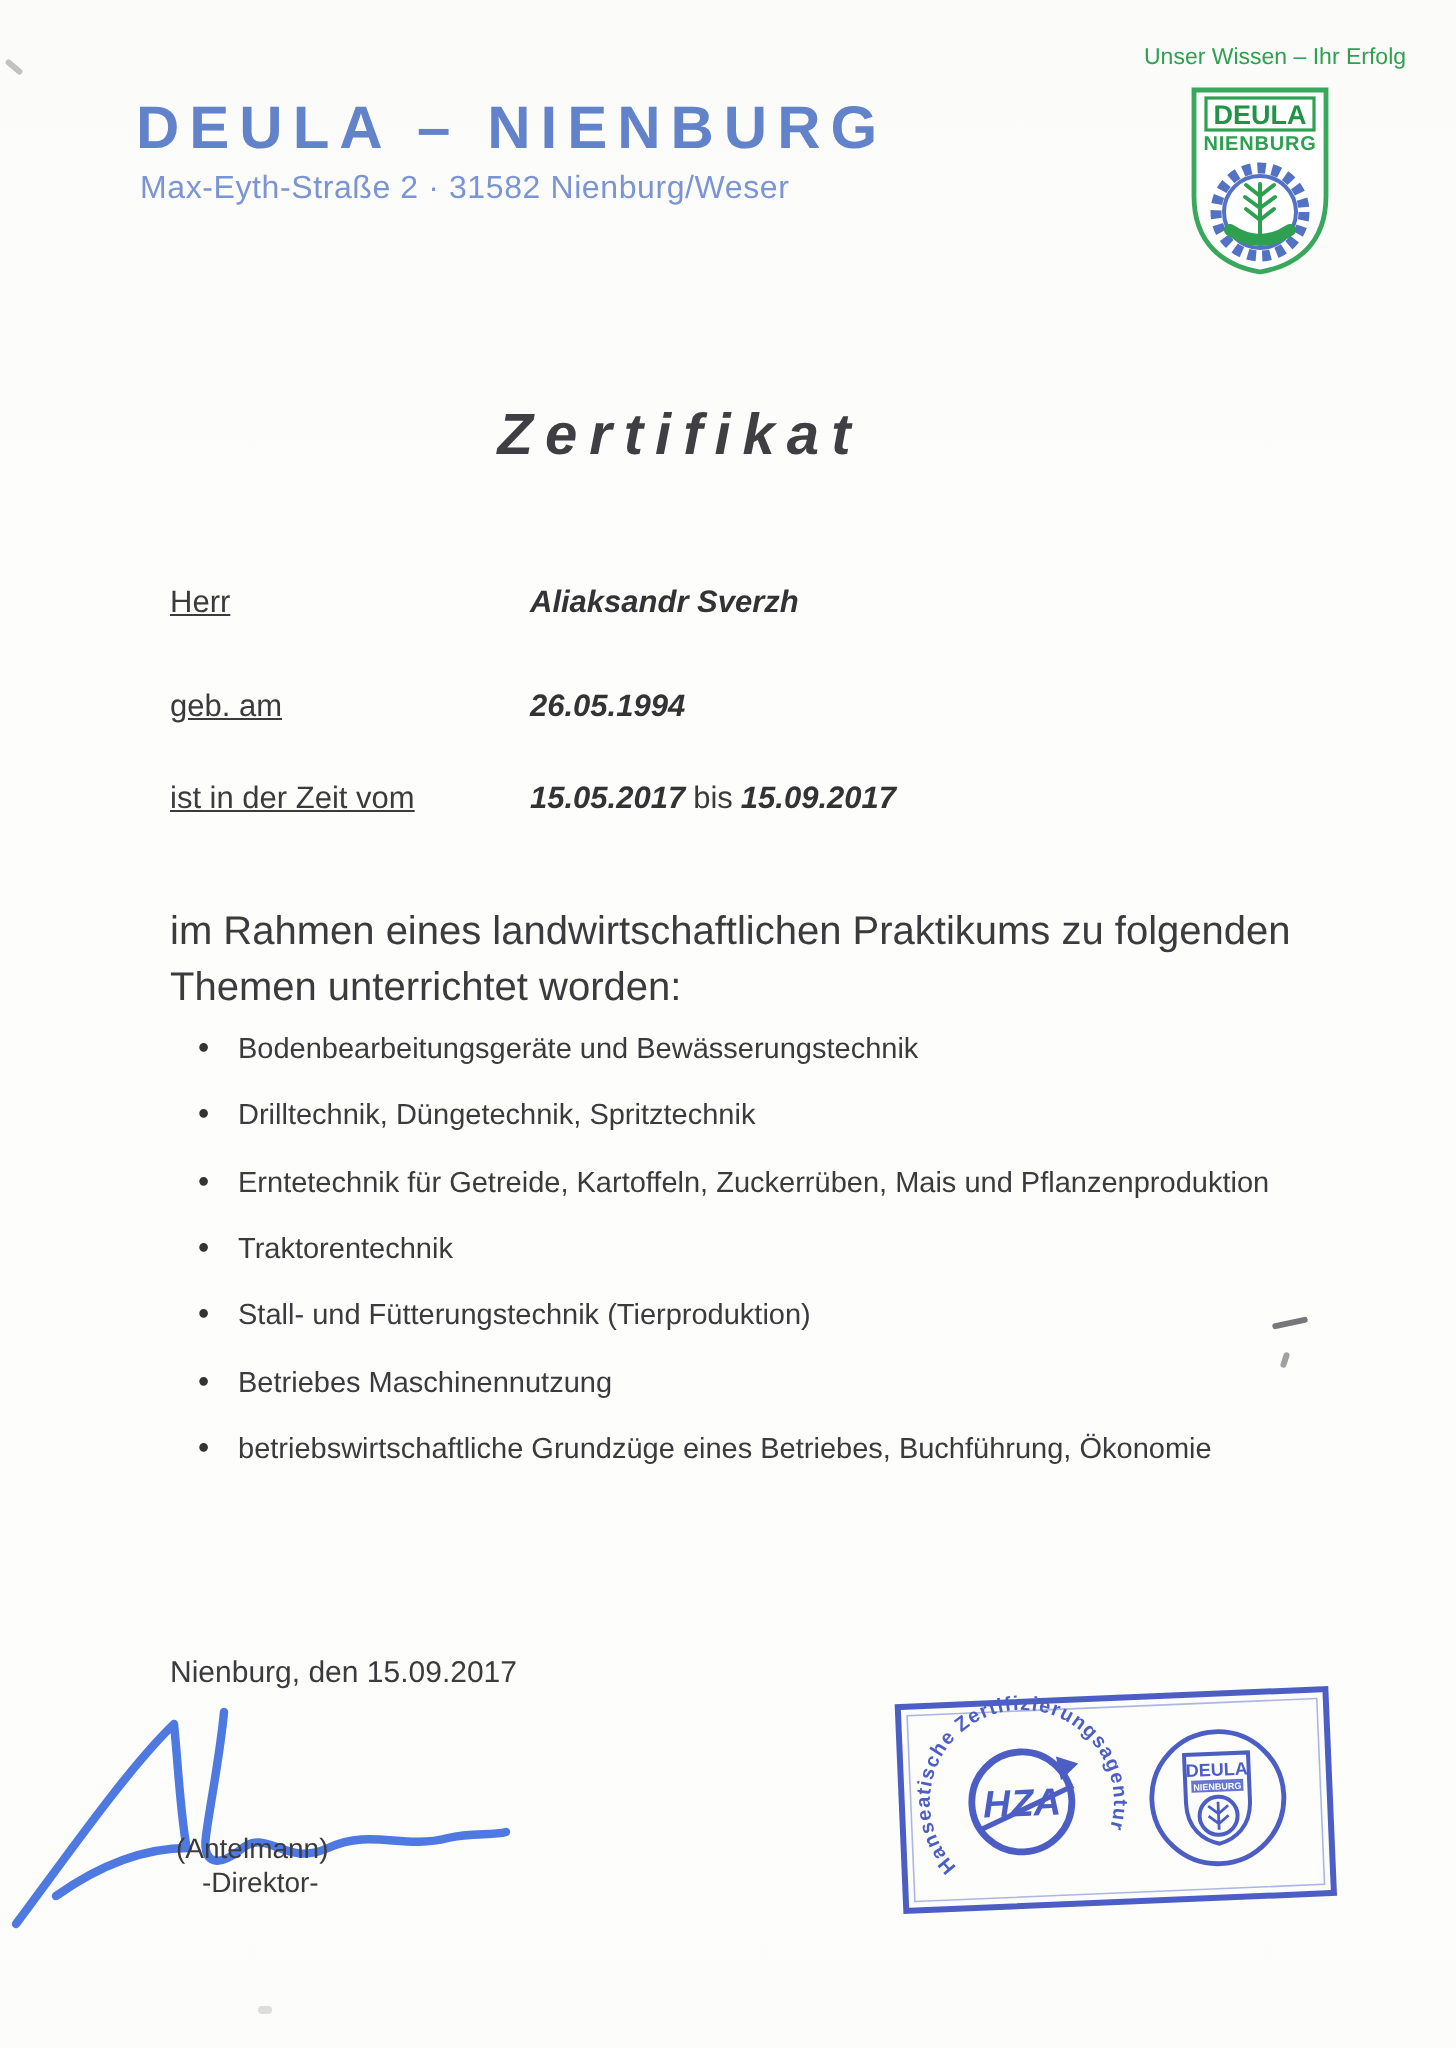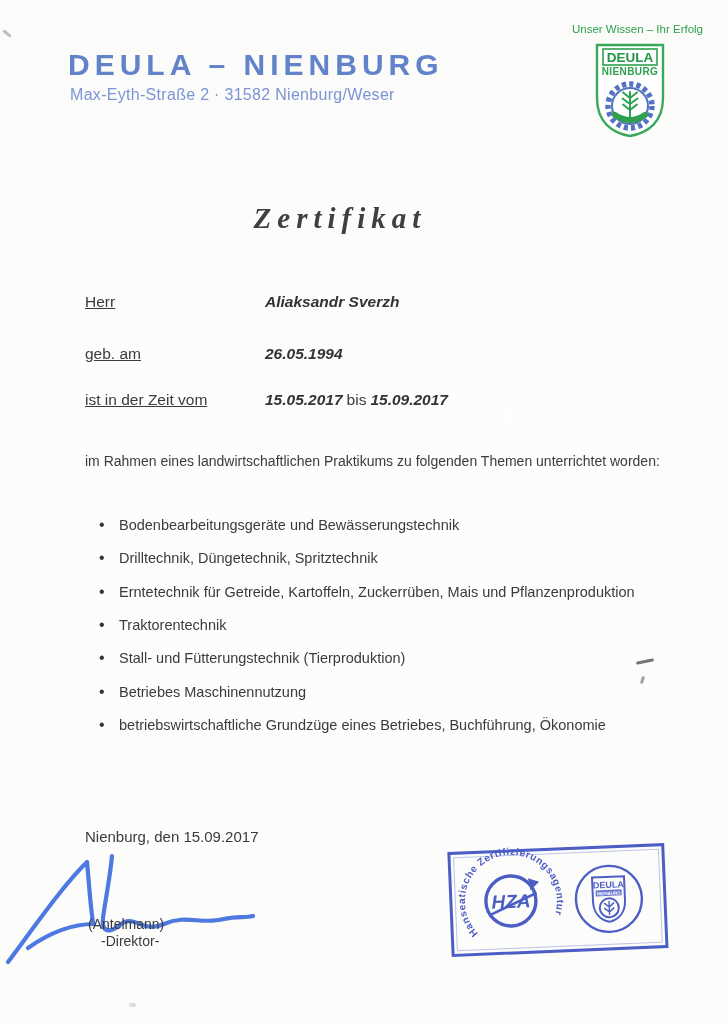--- a/index.html
+++ b/index.html
@@ -21,35 +21,35 @@
     font-size:16px;letter-spacing:0.3px;color:#7b94d4;white-space:nowrap;
   }
   .slogan{
     position:absolute;left:572px;top:23px;
     font-size:11.5px;color:#2ea04f;white-space:nowrap;
   }
   .logo{position:absolute;left:592px;top:42px;}
   
   .cert-title{
     position:absolute;left:0;top:202px;width:680px;text-align:center;
-    font-family:Liberation Serif, serif;font-style:italic;font-weight:bold;
+    font-family:Liberation Sans, sans-serif;font-style:italic;font-weight:bold;
     font-size:29px;letter-spacing:6px;color:#3e3e43;margin:0;
   }
   
   .info-row{position:absolute;left:85px;font-size:15.5px;white-space:nowrap;}
   .info-row .label{display:inline-block;width:180px;color:#3b3b3e;text-decoration:underline;}
   .info-row .value{font-weight:bold;color:#333336;font-style:italic;}
   .row-name{top:293px;}
   .row-birth{top:345px;}
   .row-period{top:391px;}
   .connector{font-weight:normal;color:#3b3b3e;padding:0 4px;}
   
   .intro{
     position:absolute;left:85px;top:452px;width:610px;
-    font-size:14px;line-height:1.4;color:#3b3b3e;margin:0;
+    font-size:20px;line-height:1.4;color:#3b3b3e;margin:0;
   }
   .topics{
     position:absolute;left:85px;top:504px;width:580px;
     list-style:none;margin:12px;padding:0;
   }
   .topics li{
     position:relative;padding-left:22px;margin-bottom:14.5px;
     font-size:14.5px;line-height:1.3;color:#3b3b3e;
   }
   .topics li::before{

